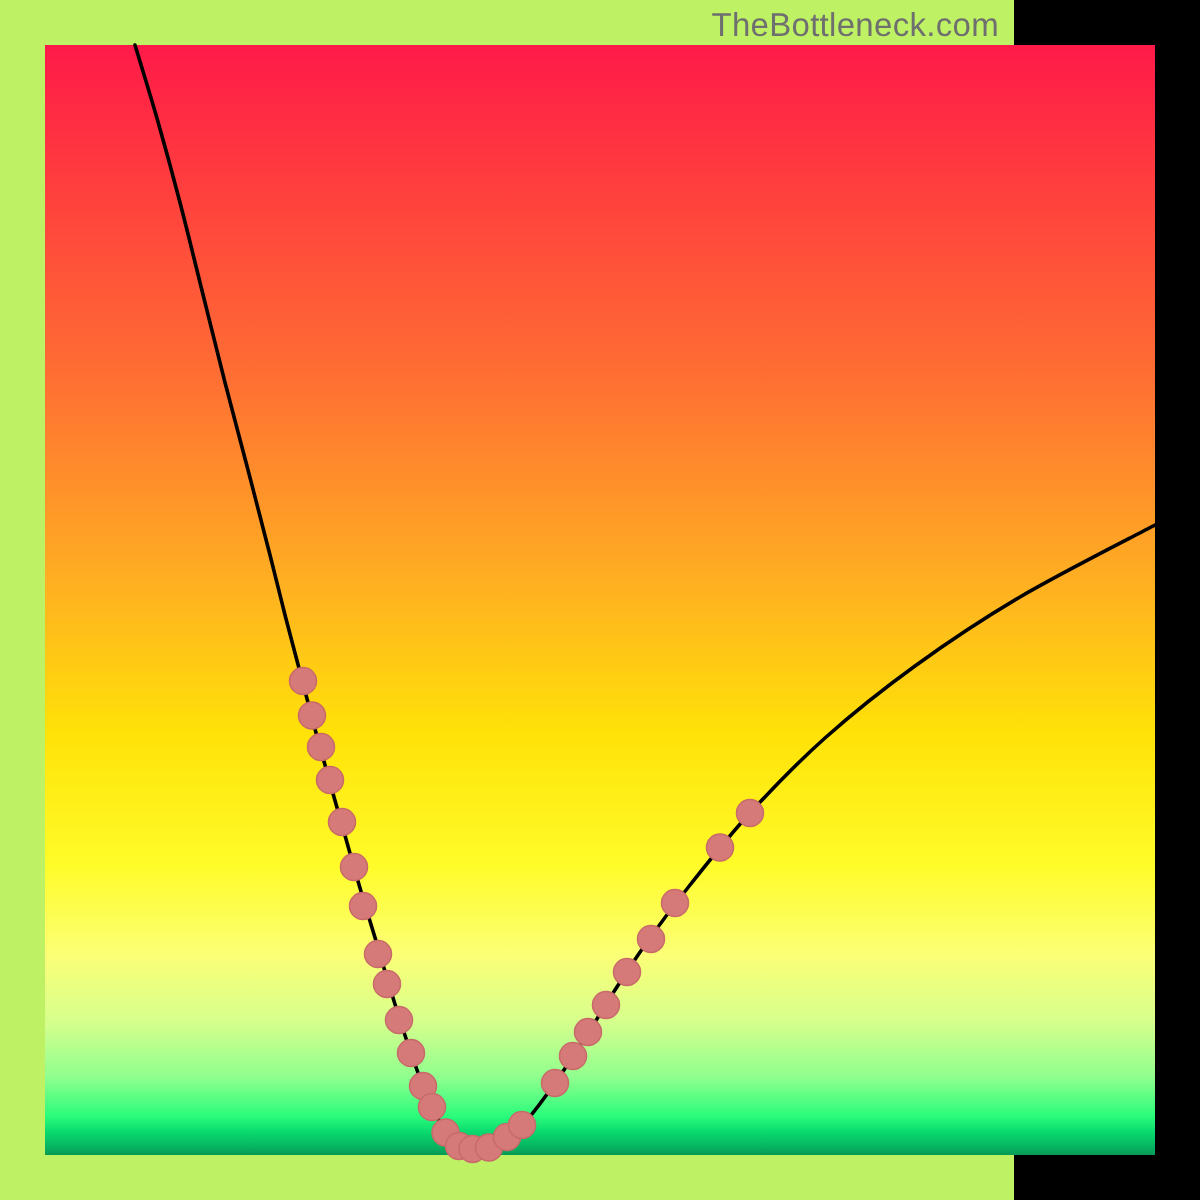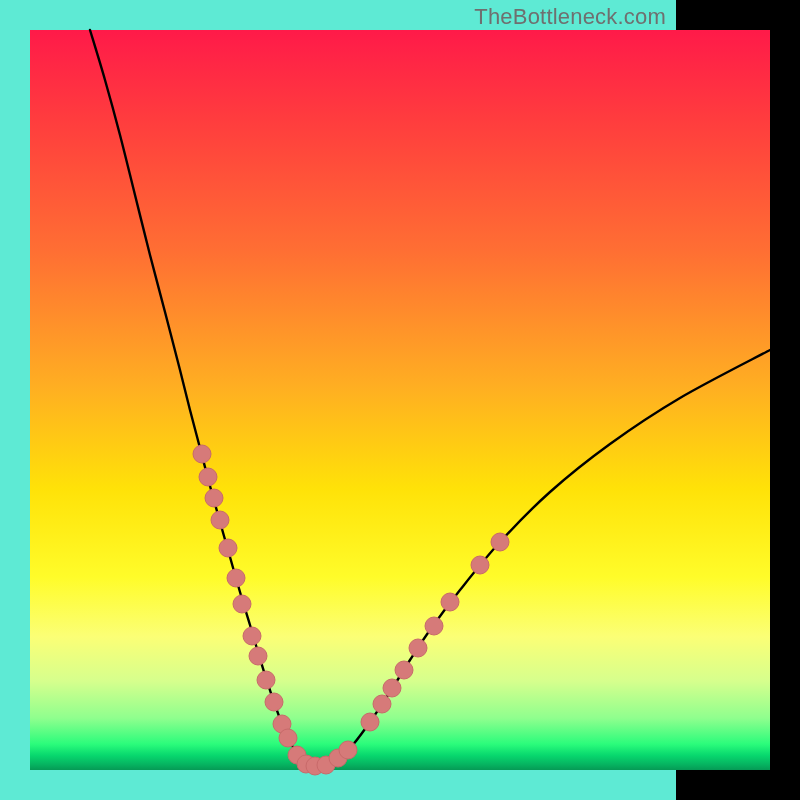--- a/index.html
+++ b/index.html
@@ -10,21 +10,21 @@
     background: #000;
     overflow: hidden;
     font-family: Arial, Helvetica, sans-serif;
   }
   .frame {
     position: absolute;
     left: 0;
     top: 0;
     width: 676px;
     height: 800px;
-    background: #5eead4;
+    background: #bef264;
   }
   .plot {
     position: absolute;
     left: 30px;
     top: 30px;
     width: 740px;
     height: 740px;
     background: linear-gradient(to bottom,
       #ff1a49 0%,
       #ff3c3e 12%,

